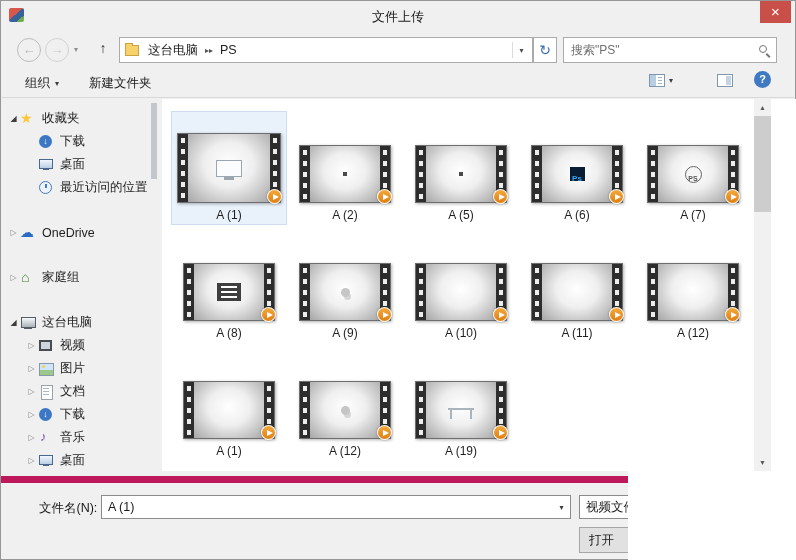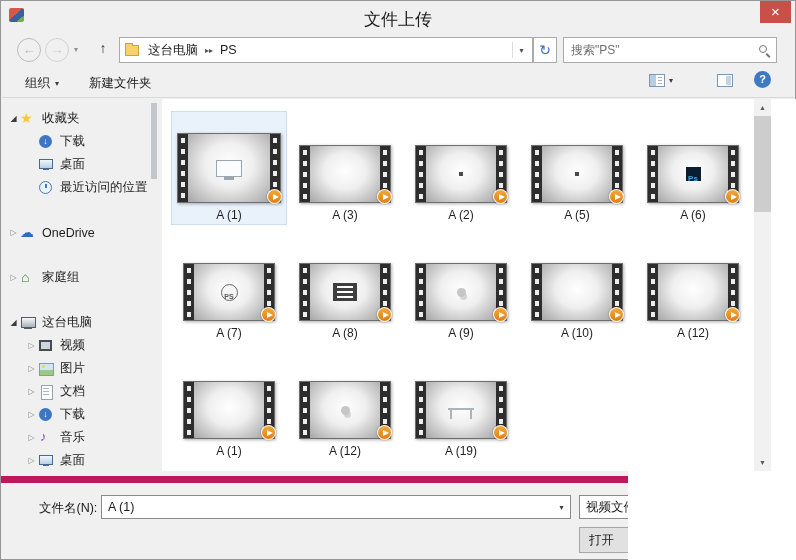--- a/index.html
+++ b/index.html
@@ -5,21 +5,21 @@
   * { box-sizing: border-box; margin: 0; padding: 0; }
   html,body { width:796px; height:560px; }
   body { font-family:"Liberation Sans", sans-serif; background:#fff; position:relative; overflow:hidden; }
 
   .window { position:absolute; inset:0; background:#f0f0f0; border:1px solid #969696; }
 
   
   .titlebar { position:absolute; left:0; top:0; right:0; height:30px; }
   .dlg-ic { position:absolute; left:8px; top:7px; width:15px; height:14px; border-radius:2px;
             background:linear-gradient(140deg,#d95749 0 45%,#39619c 45% 75%,#6fae4e 75%); }
-  .title { position:absolute; left:50%; top:7px; transform:translateX(-50%); font-size:17px; color:#1b1b1b; }
+  .title { position:absolute; left:50%; top:7px; transform:translateX(-50%); font-size:13px; color:#1b1b1b; }
   .closebtn { position:absolute; right:4px; top:0; width:31px; height:22px; background:#c85048; color:#fff;
               font-size:15px; line-height:21px; text-align:center; cursor:default; }
 
   
   .navbtn { position:absolute; width:24px; height:24px; border-radius:50%; text-align:center;
             line-height:22px; font-size:13px; }
   .navbtn.back { left:16px; top:37px; border:1px solid #bcbcbc; color:#b3b3b3; }
   .navbtn.fwd  { left:44px; top:37px; border:1px solid #d2d2d2; color:#c9c9c9; }
   .histbtn { position:absolute; left:73px; top:44px; font-size:8px; color:#8f8f8f; }
   .upbtn   { position:absolute; left:92px; top:39px; font-size:14px; color:#333; width:20px; text-align:center; }
@@ -301,103 +301,103 @@
             </div>
             <div class="strip"></div>
             <div class="play"></div>
           </div>
           <div class="tlabel">A (1)</div>
         </div>
         <div class="tile">
           <div class="thumb">
             <div class="strip"></div>
             <div class="tcontent">
+              <div class="motif m-dot"></div>
+            </div>
+            <div class="strip"></div>
+            <div class="play"></div>
+          </div>
+          <div class="tlabel">A (2)</div>
+        </div>
+        <div class="tile">
+          <div class="thumb">
+            <div class="strip"></div>
+            <div class="tcontent">
+              <div class="motif m-dot"></div>
+            </div>
+            <div class="strip"></div>
+            <div class="play"></div>
+          </div>
+          <div class="tlabel">A (5)</div>
+        </div>
+        <div class="tile">
+          <div class="thumb">
+            <div class="strip"></div>
+            <div class="tcontent">
+              <div class="motif m-ps"></div>
+            </div>
+            <div class="strip"></div>
+            <div class="play"></div>
+          </div>
+          <div class="tlabel">A (6)</div>
+        </div>
+        <div class="tile">
+          <div class="thumb">
+            <div class="strip"></div>
+            <div class="tcontent">
+              <div class="motif m-ps-circle"></div>
+            </div>
+            <div class="strip"></div>
+            <div class="play"></div>
+          </div>
+          <div class="tlabel">A (7)</div>
+        </div>
+        <div class="tile">
+          <div class="thumb">
+            <div class="strip"></div>
+            <div class="tcontent">
+              <div class="motif m-list"></div>
+            </div>
+            <div class="strip"></div>
+            <div class="play"></div>
+          </div>
+          <div class="tlabel">A (8)</div>
+        </div>
+        <div class="tile">
+          <div class="thumb">
+            <div class="strip"></div>
+            <div class="tcontent">
+              <div class="motif m-figure"></div>
+            </div>
+            <div class="strip"></div>
+            <div class="play"></div>
+          </div>
+          <div class="tlabel">A (9)</div>
+        </div>
+        <div class="tile">
+          <div class="thumb">
+            <div class="strip"></div>
+            <div class="tcontent">
               <div class="motif m-none"></div>
             </div>
             <div class="strip"></div>
             <div class="play"></div>
           </div>
-          <div class="tlabel">A (3)</div>
-        </div>
-        <div class="tile">
-          <div class="thumb">
-            <div class="strip"></div>
-            <div class="tcontent">
-              <div class="motif m-dot"></div>
-            </div>
-            <div class="strip"></div>
-            <div class="play"></div>
-          </div>
-          <div class="tlabel">A (2)</div>
-        </div>
-        <div class="tile">
-          <div class="thumb">
-            <div class="strip"></div>
-            <div class="tcontent">
-              <div class="motif m-dot"></div>
-            </div>
-            <div class="strip"></div>
-            <div class="play"></div>
-          </div>
-          <div class="tlabel">A (5)</div>
-        </div>
-        <div class="tile">
-          <div class="thumb">
-            <div class="strip"></div>
-            <div class="tcontent">
-              <div class="motif m-ps"></div>
-            </div>
-            <div class="strip"></div>
-            <div class="play"></div>
-          </div>
-          <div class="tlabel">A (6)</div>
-        </div>
-        <div class="tile">
-          <div class="thumb">
-            <div class="strip"></div>
-            <div class="tcontent">
-              <div class="motif m-ps-circle"></div>
-            </div>
-            <div class="strip"></div>
-            <div class="play"></div>
-          </div>
-          <div class="tlabel">A (7)</div>
-        </div>
-        <div class="tile">
-          <div class="thumb">
-            <div class="strip"></div>
-            <div class="tcontent">
-              <div class="motif m-list"></div>
-            </div>
-            <div class="strip"></div>
-            <div class="play"></div>
-          </div>
-          <div class="tlabel">A (8)</div>
-        </div>
-        <div class="tile">
-          <div class="thumb">
-            <div class="strip"></div>
-            <div class="tcontent">
-              <div class="motif m-figure"></div>
-            </div>
-            <div class="strip"></div>
-            <div class="play"></div>
-          </div>
-          <div class="tlabel">A (9)</div>
+          <div class="tlabel">A (10)</div>
         </div>
         <div class="tile">
           <div class="thumb">
             <div class="strip"></div>
             <div class="tcontent">
               <div class="motif m-none"></div>
             </div>
             <div class="strip"></div>
             <div class="play"></div>
           </div>
-          <div class="tlabel">A (10)</div>
+          <div class="tlabel">A (11)</div>
         </div>
         <div class="tile">
           <div class="thumb">
             <div class="strip"></div>
             <div class="tcontent">
               <div class="motif m-none"></div>
             </div>
             <div class="strip"></div>
             <div class="play"></div>
           </div>

